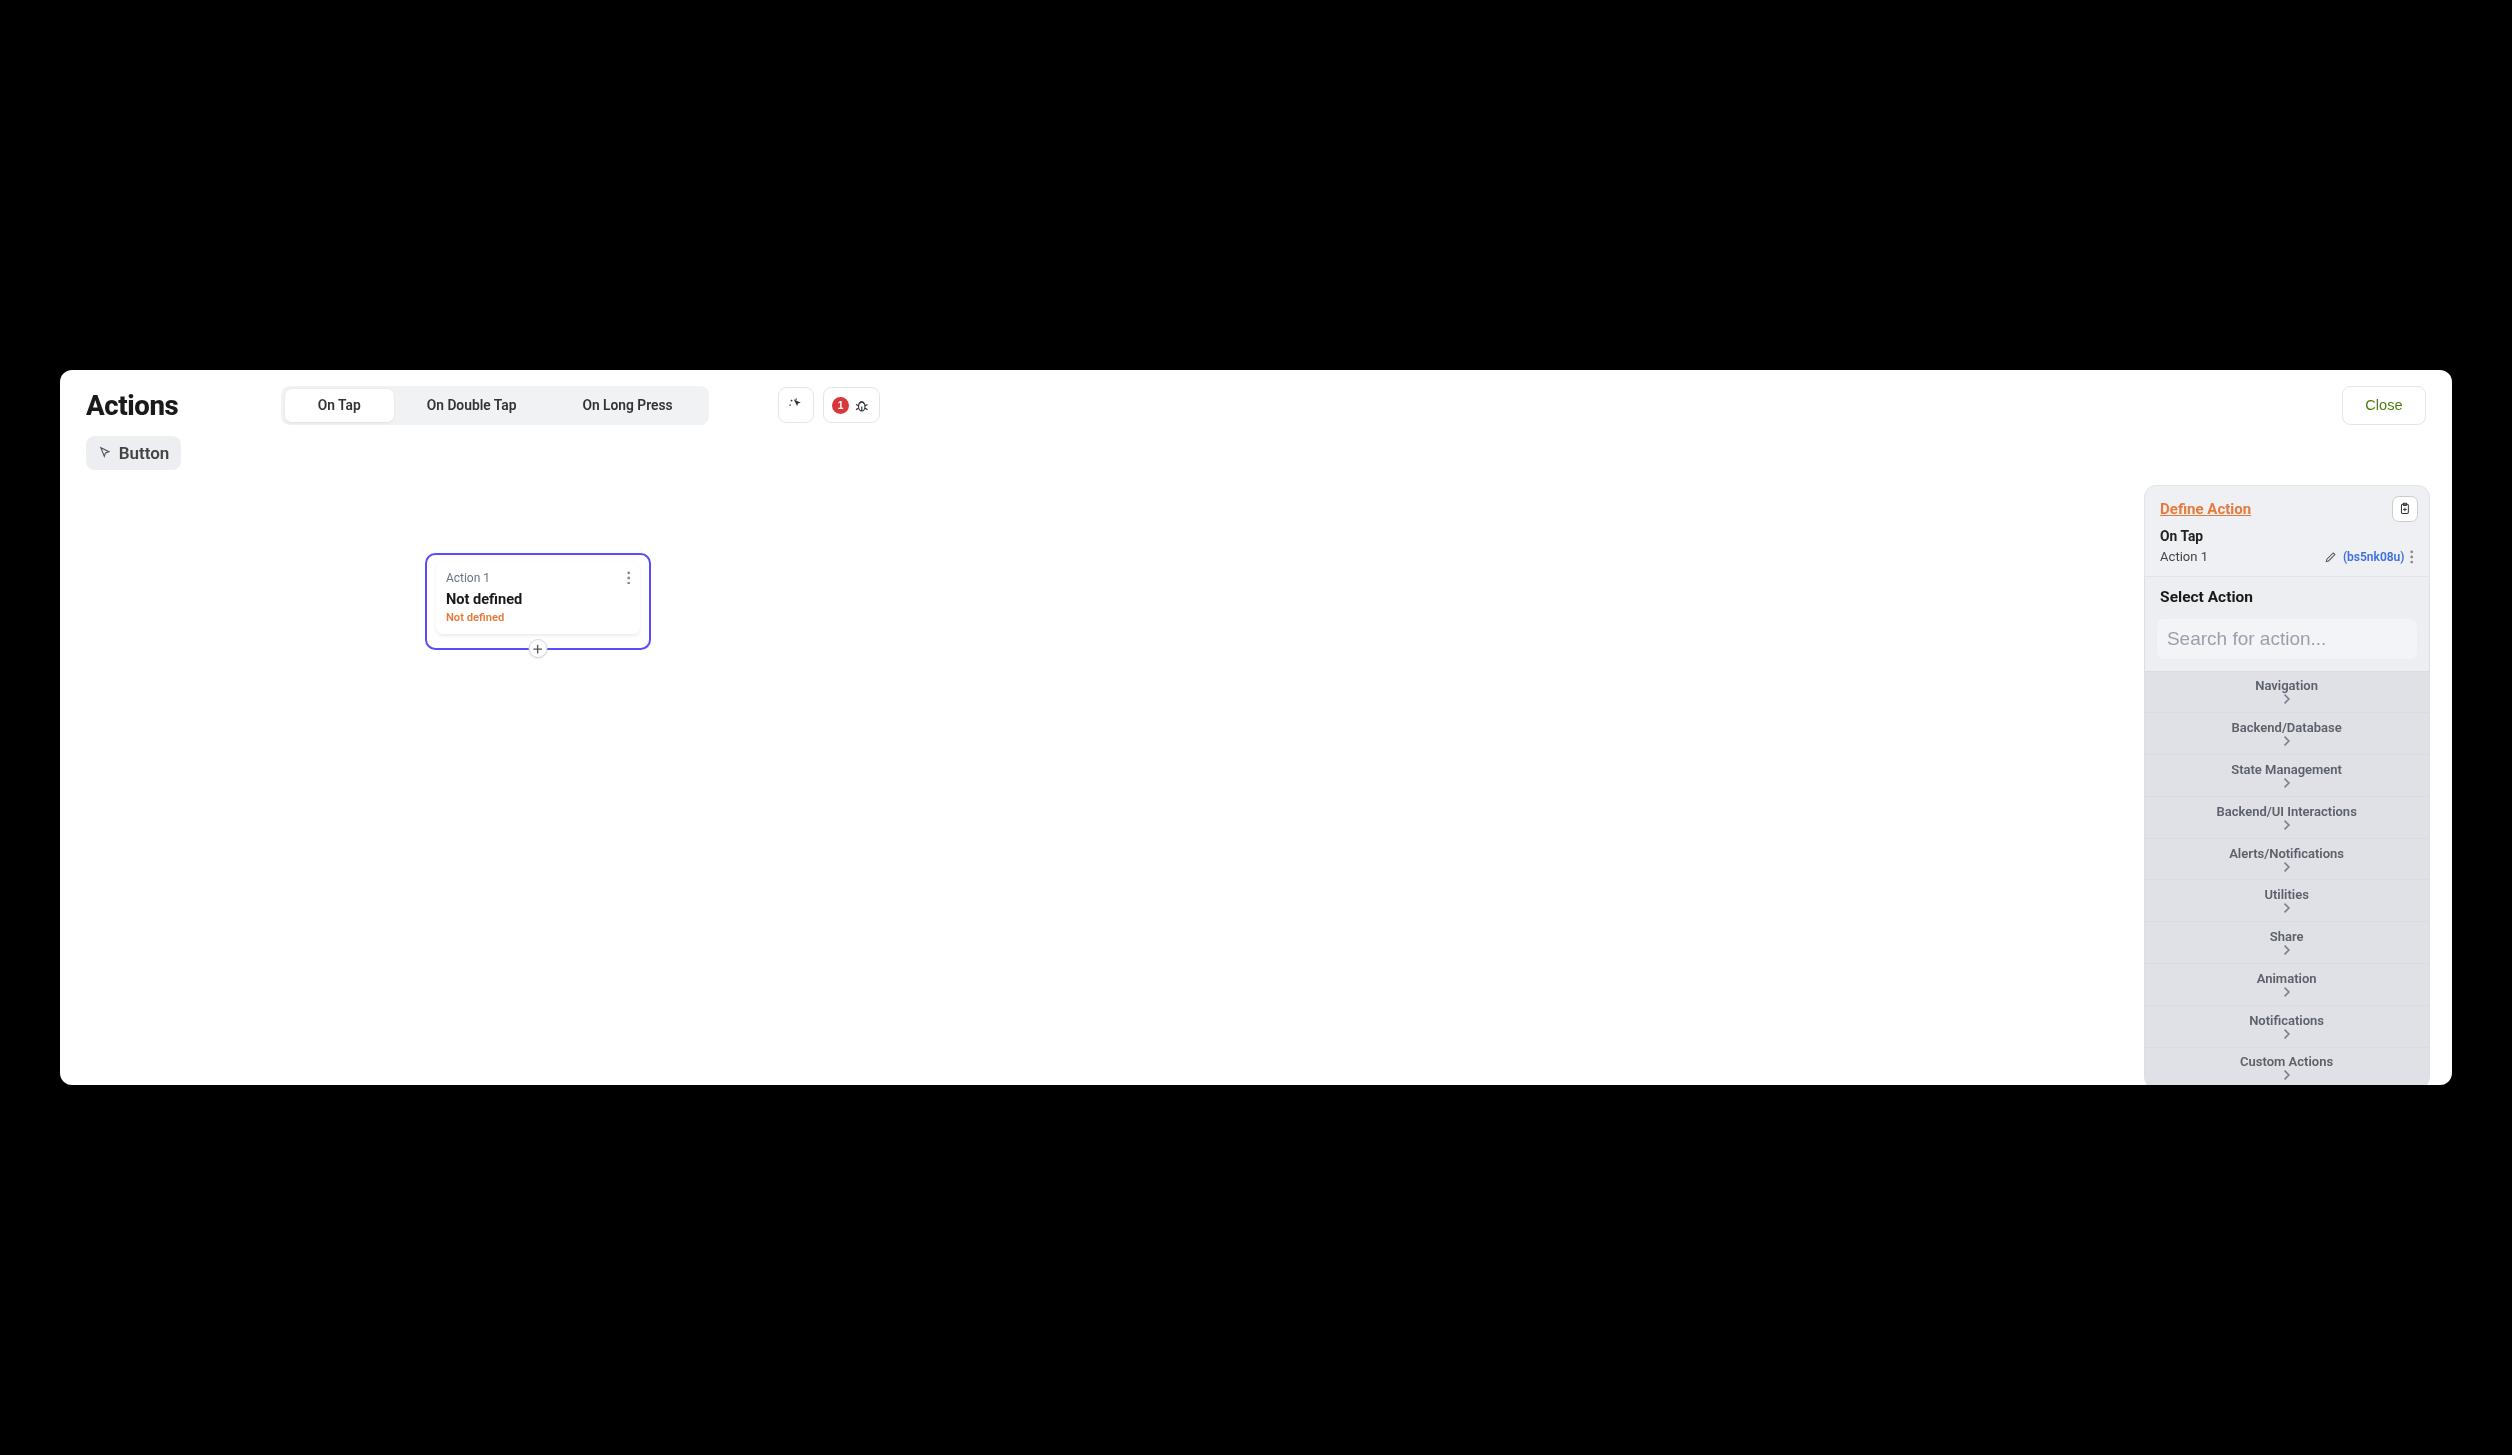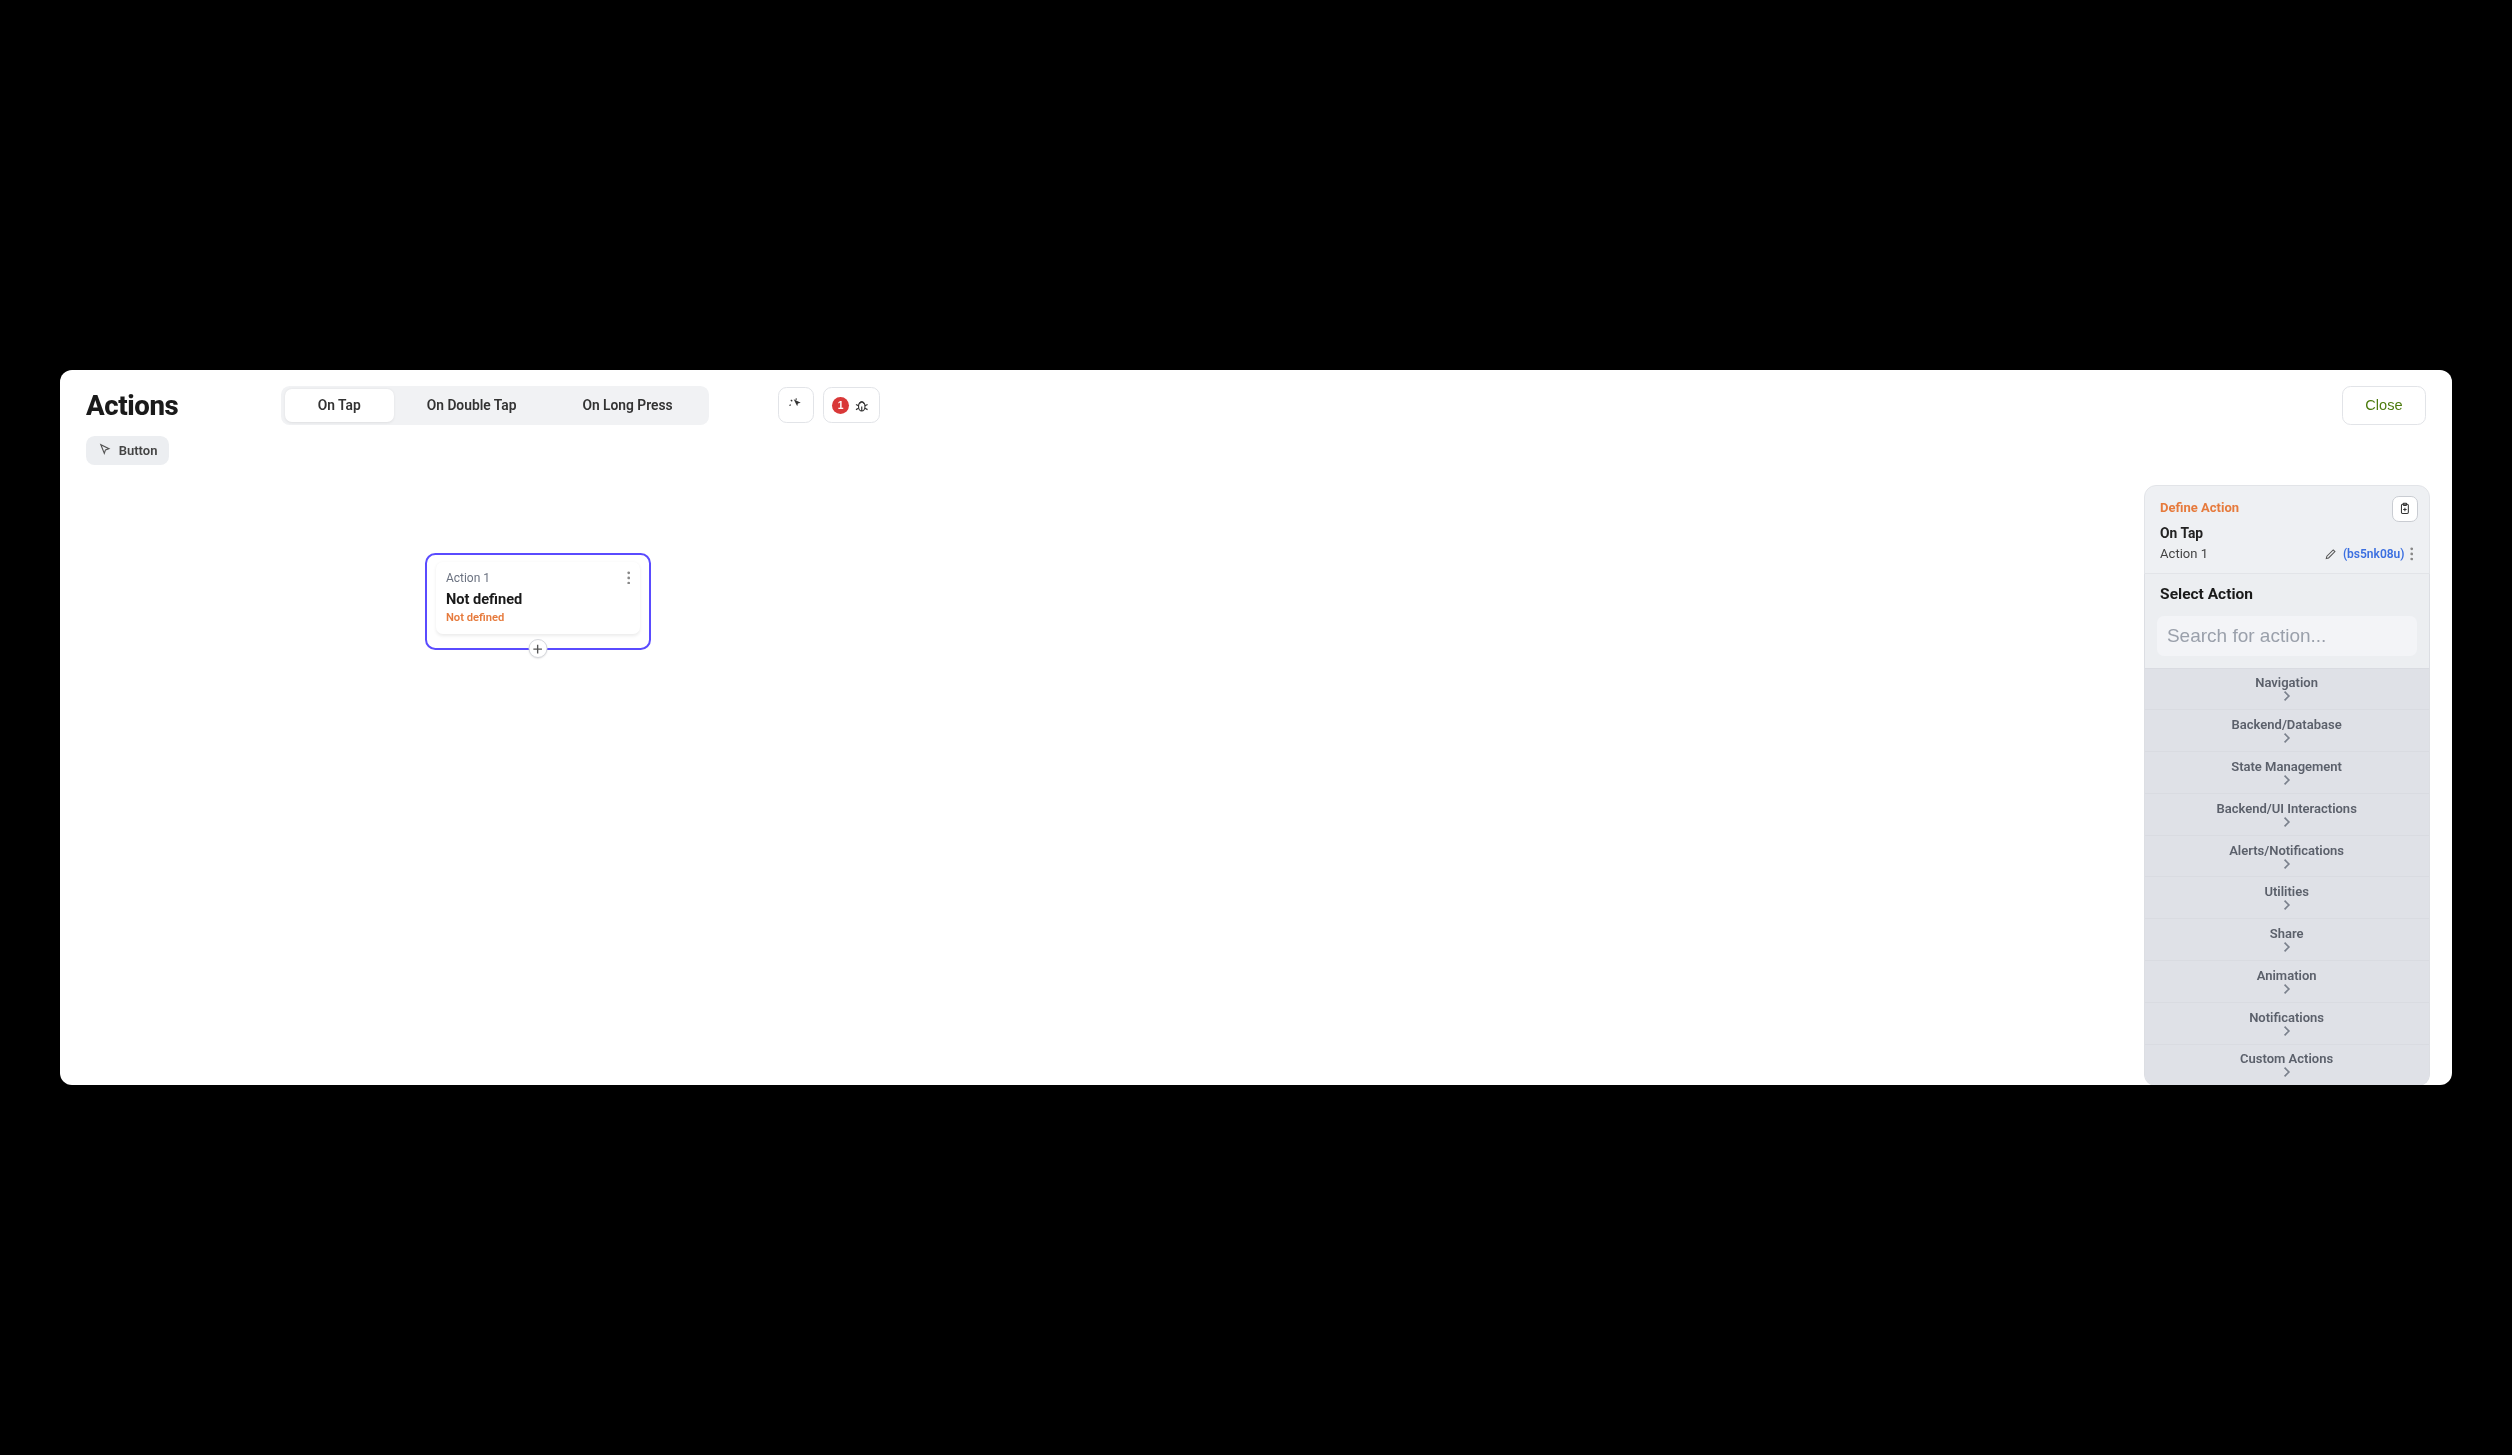--- a/index.html
+++ b/index.html
@@ -103,21 +103,21 @@
     .subheader {
       padding: 10.3px 26px;
     }
     .chip {
       display: inline-flex;
       align-items: center;
       gap: 6.9px;
       background: #eceef1;
       border-radius: 8.6px;
       padding: 6.9px 12px;
-      font-size: 13px;
+      font-size: 17px;
       font-weight: 600;
       color: #444;
     }
     .canvas {
       position: absolute;
       left: 0; right: 0; top: 0; bottom: 0;
     }
     .node {
       position: absolute;
       left: 365px;
@@ -181,22 +181,23 @@
     }
     .panel-top {
       background: #eef0f3;
       border: 0.9px solid #e2e4e8;
       border-radius: 12px 12px 0 0;
       padding: 13.8px 15.5px 12px 15.5px;
       position: relative;
     }
     .panel-title {
       color: #e67a3c;
-      font-size: 13px;
+      font-size: 15px;
       font-weight: 700;
+      text-decoration: underline;
     }
     .panel-copy {
       position: absolute;
       right: 10.3px;
       top: 10.3px;
       width: 26px;
       height: 26px;
       border: 0.9px solid #c9ccd2;
       border-radius: 6.9px;
       background: #fff;

